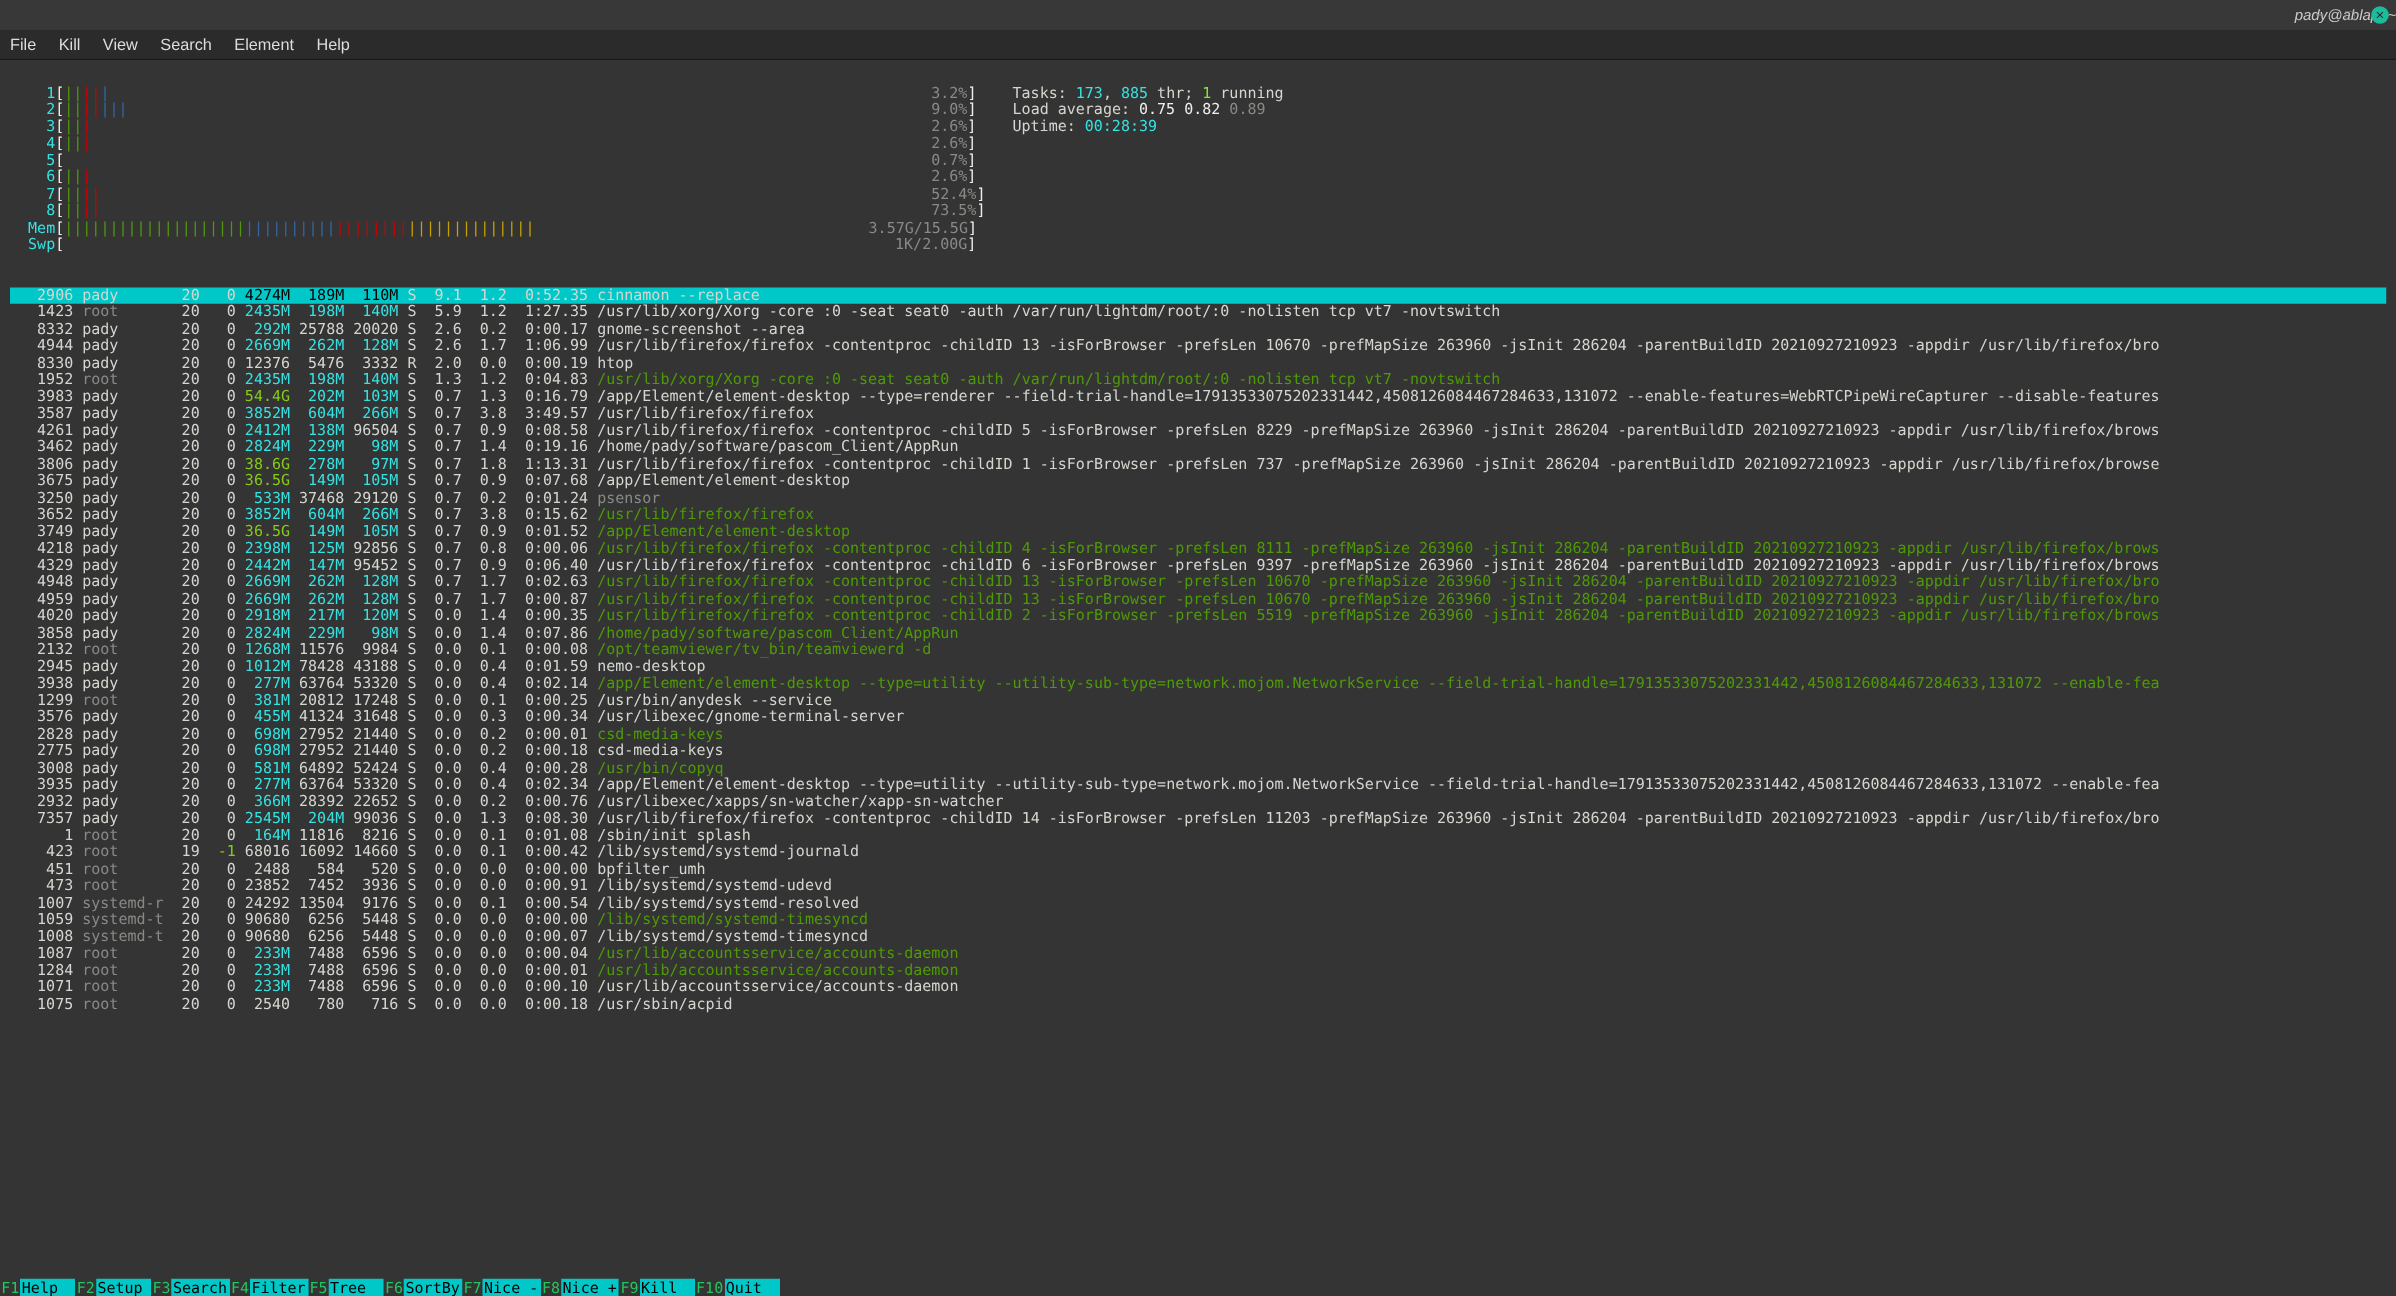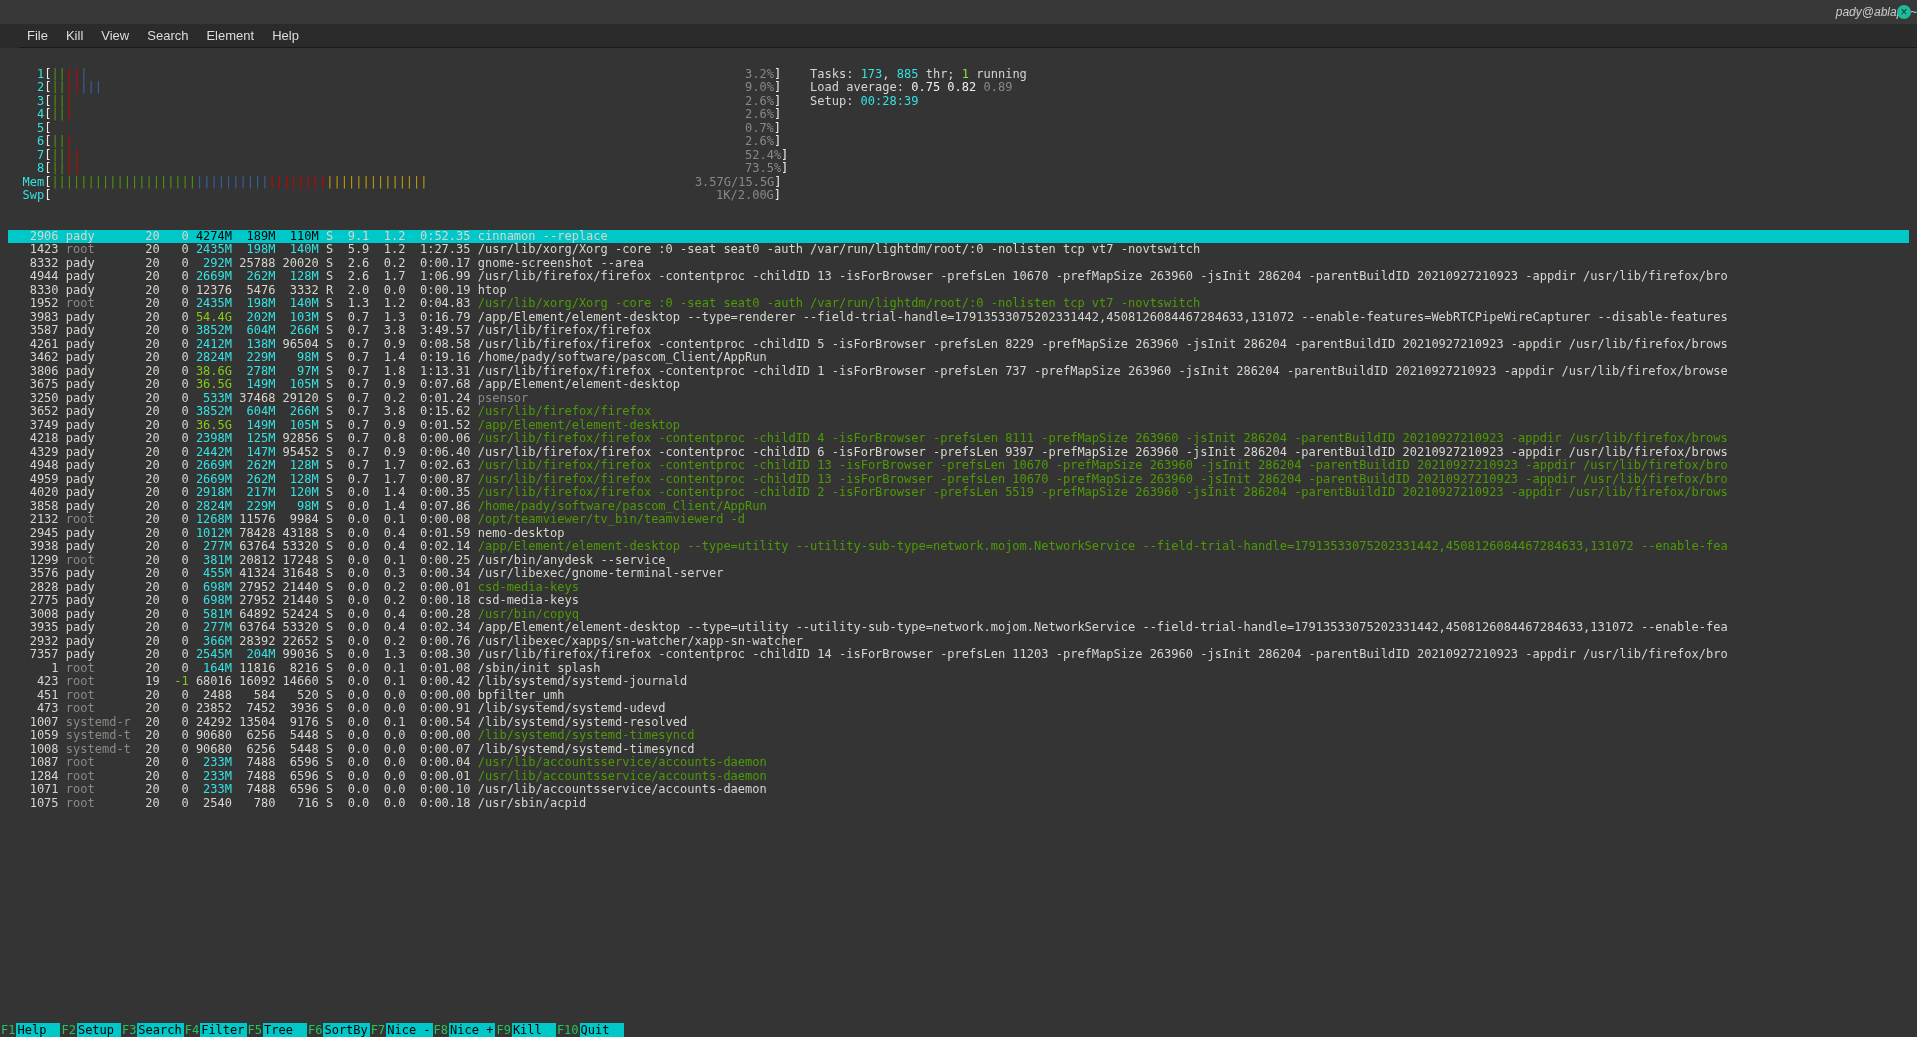--- a/index.html
+++ b/index.html
@@ -32,21 +32,20 @@
   height: 24px;
   background: #2b2b2b;
   display: flex;
   align-items: center;
   padding: 0 8px;
   gap: 18px;
   font-family: sans-serif;
   font-size: 13px;
   color: #ddd;
   border-bottom: 1px solid #1a1a1a;
-  margin-left: 19px;
 }
 .menubar span { cursor: default; }
 .term {
   flex: 1;
   background: #343434;
   padding: 6px 8px 0 8px;
   white-space: pre;
   line-height: 13.5px;
   letter-spacing: 0;
   overflow: hidden;
@@ -108,21 +107,21 @@
   <span>Kill</span>
   <span>View</span>
   <span>Search</span>
   <span>Element</span>
   <span>Help</span>
 </div>
 
 <div class="term">
 <div id="meters">  <span class="cyan">  1</span><span class="white">[</span><span class="bar-g">|</span><span class="bar-g">|</span><span class="bar-r">|</span><span class="bar-r">|</span><span class="bar-b">|</span>                                                                                           <span class="gray">3.2%</span><span class="white">]</span>    <span class="dimwhite">Tasks: </span><span class="cyan">173</span><span class="dimwhite">, </span><span class="cyan">885</span><span class="dimwhite"> thr; </span><span class="green">1</span><span class="dimwhite"> running</span>
   <span class="cyan">  2</span><span class="white">[</span><span class="bar-g">|</span><span class="bar-g">|</span><span class="bar-r">|</span><span class="bar-r">|</span><span class="bar-b">|</span><span class="bar-b">|</span><span class="bar-b">|</span>                                                                                         <span class="gray">9.0%</span><span class="white">]</span>    <span class="dimwhite">Load average: </span><span class="white">0.75 0.82</span> <span class="gray">0.89</span>
-  <span class="cyan">  3</span><span class="white">[</span><span class="bar-g">|</span><span class="bar-g">|</span><span class="bar-r">|</span>                                                                                             <span class="gray">2.6%</span><span class="white">]</span>    <span class="dimwhite">Setup: </span><span class="cyan">00:28:39</span>
+  <span class="cyan">  3</span><span class="white">[</span><span class="bar-g">|</span><span class="bar-g">|</span><span class="bar-r">|</span>                                                                                             <span class="gray">2.6%</span><span class="white">]</span>    <span class="dimwhite">Uptime: </span><span class="cyan">00:28:39</span>
   <span class="cyan">  4</span><span class="white">[</span><span class="bar-g">|</span><span class="bar-g">|</span><span class="bar-r">|</span>                                                                                             <span class="gray">2.6%</span><span class="white">]</span>
   <span class="cyan">  5</span><span class="white">[</span>                                                                                                <span class="gray">0.7%</span><span class="white">]</span>
   <span class="cyan">  6</span><span class="white">[</span><span class="bar-g">|</span><span class="bar-g">|</span><span class="bar-r">|</span>                                                                                             <span class="gray">2.6%</span><span class="white">]</span>
   <span class="cyan">  7</span><span class="white">[</span><span class="bar-g">|</span><span class="bar-g">|</span><span class="bar-r">|</span><span class="bar-r">|</span>                                                                                            <span class="gray">52.4%</span><span class="white">]</span>
   <span class="cyan">  8</span><span class="white">[</span><span class="bar-g">|</span><span class="bar-g">|</span><span class="bar-r">|</span><span class="bar-r">|</span>                                                                                            <span class="gray">73.5%</span><span class="white">]</span>
   <span class="cyan">Mem</span><span class="white">[</span><span class="bar-g">|</span><span class="bar-g">|</span><span class="bar-g">|</span><span class="bar-g">|</span><span class="bar-g">|</span><span class="bar-g">|</span><span class="bar-g">|</span><span class="bar-g">|</span><span class="bar-g">|</span><span class="bar-g">|</span><span class="bar-g">|</span><span class="bar-g">|</span><span class="bar-g">|</span><span class="bar-g">|</span><span class="bar-g">|</span><span class="bar-g">|</span><span class="bar-g">|</span><span class="bar-g">|</span><span class="bar-g">|</span><span class="bar-g">|</span><span class="bar-b">|</span><span class="bar-b">|</span><span class="bar-b">|</span><span class="bar-b">|</span><span class="bar-b">|</span><span class="bar-b">|</span><span class="bar-b">|</span><span class="bar-b">|</span><span class="bar-b">|</span><span class="bar-b">|</span><span class="bar-r">|</span><span class="bar-r">|</span><span class="bar-r">|</span><span class="bar-r">|</span><span class="bar-r">|</span><span class="bar-r">|</span><span class="bar-r">|</span><span class="bar-r">|</span><span class="bar-y">|</span><span class="bar-y">|</span><span class="bar-y">|</span><span class="bar-y">|</span><span class="bar-y">|</span><span class="bar-y">|</span><span class="bar-y">|</span><span class="bar-y">|</span><span class="bar-y">|</span><span class="bar-y">|</span><span class="bar-y">|</span><span class="bar-y">|</span><span class="bar-y">|</span><span class="bar-y">|</span>                                     <span class="gray">3.57G/15.5G</span><span class="white">]</span>
   <span class="cyan">Swp</span><span class="white">[</span>                                                                                            <span class="gray">1K/2.00G</span><span class="white">]</span>
 
 </div>
 <div id="rows"><span class="sel-row"><span class="dimwhite">   2906</span> <span class="dimwhite">pady     </span><span class="dimwhite">  20</span><span class="dimwhite">   0</span><span class="cyan"> 4274M</span><span class="cyan">  189M</span><span class="cyan">  110M</span> <span class="dimwhite">S</span> <span class="dimwhite"> 9.1</span> <span class="dimwhite"> 1.2</span> <span class="dimwhite"> 0:52.35</span> <span class="dimwhite">cinnamon --replace</span></span><span class="row"><span class="dimwhite">   1423</span> <span class="gray">root     </span><span class="dimwhite">  20</span><span class="dimwhite">   0</span><span class="cyan"> 2435M</span><span class="cyan">  198M</span><span class="cyan">  140M</span> <span class="dimwhite">S</span> <span class="dimwhite"> 5.9</span> <span class="dimwhite"> 1.2</span> <span class="dimwhite"> 1:27.35</span> <span class="dimwhite">/usr/lib/xorg/Xorg -core :0 -seat seat0 -auth /var/run/lightdm/root/:0 -nolisten tcp vt7 -novtswitch</span></span><span class="row"><span class="dimwhite">   8332</span> <span class="dimwhite">pady     </span><span class="dimwhite">  20</span><span class="dimwhite">   0</span><span class="cyan">  292M</span><span class="dimwhite"> 25788</span><span class="dimwhite"> 20020</span> <span class="dimwhite">S</span> <span class="dimwhite"> 2.6</span> <span class="dimwhite"> 0.2</span> <span class="dimwhite"> 0:00.17</span> <span class="dimwhite">gnome-screenshot --area</span></span><span class="row"><span class="dimwhite">   4944</span> <span class="dimwhite">pady     </span><span class="dimwhite">  20</span><span class="dimwhite">   0</span><span class="cyan"> 2669M</span><span class="cyan">  262M</span><span class="cyan">  128M</span> <span class="dimwhite">S</span> <span class="dimwhite"> 2.6</span> <span class="dimwhite"> 1.7</span> <span class="dimwhite"> 1:06.99</span> <span class="dimwhite">/usr/lib/firefox/firefox -contentproc -childID 13 -isForBrowser -prefsLen 10670 -prefMapSize 263960 -jsInit 286204 -parentBuildID 20210927210923 -appdir /usr/lib/firefox/bro</span></span><span class="row"><span class="dimwhite">   8330</span> <span class="dimwhite">pady     </span><span class="dimwhite">  20</span><span class="dimwhite">   0</span><span class="dimwhite"> 12376</span><span class="dimwhite">  5476</span><span class="dimwhite">  3332</span> <span class="dimwhite">R</span> <span class="dimwhite"> 2.0</span> <span class="dimwhite"> 0.0</span> <span class="dimwhite"> 0:00.19</span> <span class="dimwhite">htop</span></span><span class="row"><span class="dimwhite">   1952</span> <span class="gray">root     </span><span class="dimwhite">  20</span><span class="dimwhite">   0</span><span class="cyan"> 2435M</span><span class="cyan">  198M</span><span class="cyan">  140M</span> <span class="dimwhite">S</span> <span class="dimwhite"> 1.3</span> <span class="dimwhite"> 1.2</span> <span class="dimwhite"> 0:04.83</span> <span class="darkgreen">/usr/lib/xorg/Xorg -core :0 -seat seat0 -auth /var/run/lightdm/root/:0 -nolisten tcp vt7 -novtswitch</span></span><span class="row"><span class="dimwhite">   3983</span> <span class="dimwhite">pady     </span><span class="dimwhite">  20</span><span class="dimwhite">   0</span><span class="red"> 54.4G</span><span class="cyan">  202M</span><span class="cyan">  103M</span> <span class="dimwhite">S</span> <span class="dimwhite"> 0.7</span> <span class="dimwhite"> 1.3</span> <span class="dimwhite"> 0:16.79</span> <span class="dimwhite">/app/Element/element-desktop --type=renderer --field-trial-handle=17913533075202331442,4508126084467284633,131072 --enable-features=WebRTCPipeWireCapturer --disable-features</span></span><span class="row"><span class="dimwhite">   3587</span> <span class="dimwhite">pady     </span><span class="dimwhite">  20</span><span class="dimwhite">   0</span><span class="cyan"> 3852M</span><span class="cyan">  604M</span><span class="cyan">  266M</span> <span class="dimwhite">S</span> <span class="dimwhite"> 0.7</span> <span class="dimwhite"> 3.8</span> <span class="dimwhite"> 3:49.57</span> <span class="dimwhite">/usr/lib/firefox/firefox</span></span><span class="row"><span class="dimwhite">   4261</span> <span class="dimwhite">pady     </span><span class="dimwhite">  20</span><span class="dimwhite">   0</span><span class="cyan"> 2412M</span><span class="cyan">  138M</span><span class="dimwhite"> 96504</span> <span class="dimwhite">S</span> <span class="dimwhite"> 0.7</span> <span class="dimwhite"> 0.9</span> <span class="dimwhite"> 0:08.58</span> <span class="dimwhite">/usr/lib/firefox/firefox -contentproc -childID 5 -isForBrowser -prefsLen 8229 -prefMapSize 263960 -jsInit 286204 -parentBuildID 20210927210923 -appdir /usr/lib/firefox/brows</span></span><span class="row"><span class="dimwhite">   3462</span> <span class="dimwhite">pady     </span><span class="dimwhite">  20</span><span class="dimwhite">   0</span><span class="cyan"> 2824M</span><span class="cyan">  229M</span><span class="cyan">   98M</span> <span class="dimwhite">S</span> <span class="dimwhite"> 0.7</span> <span class="dimwhite"> 1.4</span> <span class="dimwhite"> 0:19.16</span> <span class="dimwhite">/home/pady/software/pascom_Client/AppRun</span></span><span class="row"><span class="dimwhite">   3806</span> <span class="dimwhite">pady     </span><span class="dimwhite">  20</span><span class="dimwhite">   0</span><span class="red"> 38.6G</span><span class="cyan">  278M</span><span class="cyan">   97M</span> <span class="dimwhite">S</span> <span class="dimwhite"> 0.7</span> <span class="dimwhite"> 1.8</span> <span class="dimwhite"> 1:13.31</span> <span class="dimwhite">/usr/lib/firefox/firefox -contentproc -childID 1 -isForBrowser -prefsLen 737 -prefMapSize 263960 -jsInit 286204 -parentBuildID 20210927210923 -appdir /usr/lib/firefox/browse</span></span><span class="row"><span class="dimwhite">   3675</span> <span class="dimwhite">pady     </span><span class="dimwhite">  20</span><span class="dimwhite">   0</span><span class="red"> 36.5G</span><span class="cyan">  149M</span><span class="cyan">  105M</span> <span class="dimwhite">S</span> <span class="dimwhite"> 0.7</span> <span class="dimwhite"> 0.9</span> <span class="dimwhite"> 0:07.68</span> <span class="dimwhite">/app/Element/element-desktop</span></span><span class="row"><span class="dimwhite">   3250</span> <span class="dimwhite">pady     </span><span class="dimwhite">  20</span><span class="dimwhite">   0</span><span class="cyan">  533M</span><span class="dimwhite"> 37468</span><span class="dimwhite"> 29120</span> <span class="dimwhite">S</span> <span class="dimwhite"> 0.7</span> <span class="dimwhite"> 0.2</span> <span class="dimwhite"> 0:01.24</span> <span class="gray">psensor</span></span><span class="row"><span class="dimwhite">   3652</span> <span class="dimwhite">pady     </span><span class="dimwhite">  20</span><span class="dimwhite">   0</span><span class="cyan"> 3852M</span><span class="cyan">  604M</span><span class="cyan">  266M</span> <span class="dimwhite">S</span> <span class="dimwhite"> 0.7</span> <span class="dimwhite"> 3.8</span> <span class="dimwhite"> 0:15.62</span> <span class="darkgreen">/usr/lib/firefox/firefox</span></span><span class="row"><span class="dimwhite">   3749</span> <span class="dimwhite">pady     </span><span class="dimwhite">  20</span><span class="dimwhite">   0</span><span class="red"> 36.5G</span><span class="cyan">  149M</span><span class="cyan">  105M</span> <span class="dimwhite">S</span> <span class="dimwhite"> 0.7</span> <span class="dimwhite"> 0.9</span> <span class="dimwhite"> 0:01.52</span> <span class="darkgreen">/app/Element/element-desktop</span></span><span class="row"><span class="dimwhite">   4218</span> <span class="dimwhite">pady     </span><span class="dimwhite">  20</span><span class="dimwhite">   0</span><span class="cyan"> 2398M</span><span class="cyan">  125M</span><span class="dimwhite"> 92856</span> <span class="dimwhite">S</span> <span class="dimwhite"> 0.7</span> <span class="dimwhite"> 0.8</span> <span class="dimwhite"> 0:00.06</span> <span class="darkgreen">/usr/lib/firefox/firefox -contentproc -childID 4 -isForBrowser -prefsLen 8111 -prefMapSize 263960 -jsInit 286204 -parentBuildID 20210927210923 -appdir /usr/lib/firefox/brows</span></span><span class="row"><span class="dimwhite">   4329</span> <span class="dimwhite">pady     </span><span class="dimwhite">  20</span><span class="dimwhite">   0</span><span class="cyan"> 2442M</span><span class="cyan">  147M</span><span class="dimwhite"> 95452</span> <span class="dimwhite">S</span> <span class="dimwhite"> 0.7</span> <span class="dimwhite"> 0.9</span> <span class="dimwhite"> 0:06.40</span> <span class="dimwhite">/usr/lib/firefox/firefox -contentproc -childID 6 -isForBrowser -prefsLen 9397 -prefMapSize 263960 -jsInit 286204 -parentBuildID 20210927210923 -appdir /usr/lib/firefox/brows</span></span><span class="row"><span class="dimwhite">   4948</span> <span class="dimwhite">pady     </span><span class="dimwhite">  20</span><span class="dimwhite">   0</span><span class="cyan"> 2669M</span><span class="cyan">  262M</span><span class="cyan">  128M</span> <span class="dimwhite">S</span> <span class="dimwhite"> 0.7</span> <span class="dimwhite"> 1.7</span> <span class="dimwhite"> 0:02.63</span> <span class="darkgreen">/usr/lib/firefox/firefox -contentproc -childID 13 -isForBrowser -prefsLen 10670 -prefMapSize 263960 -jsInit 286204 -parentBuildID 20210927210923 -appdir /usr/lib/firefox/bro</span></span><span class="row"><span class="dimwhite">   4959</span> <span class="dimwhite">pady     </span><span class="dimwhite">  20</span><span class="dimwhite">   0</span><span class="cyan"> 2669M</span><span class="cyan">  262M</span><span class="cyan">  128M</span> <span class="dimwhite">S</span> <span class="dimwhite"> 0.7</span> <span class="dimwhite"> 1.7</span> <span class="dimwhite"> 0:00.87</span> <span class="darkgreen">/usr/lib/firefox/firefox -contentproc -childID 13 -isForBrowser -prefsLen 10670 -prefMapSize 263960 -jsInit 286204 -parentBuildID 20210927210923 -appdir /usr/lib/firefox/bro</span></span><span class="row"><span class="dimwhite">   4020</span> <span class="dimwhite">pady     </span><span class="dimwhite">  20</span><span class="dimwhite">   0</span><span class="cyan"> 2918M</span><span class="cyan">  217M</span><span class="cyan">  120M</span> <span class="dimwhite">S</span> <span class="dimwhite"> 0.0</span> <span class="dimwhite"> 1.4</span> <span class="dimwhite"> 0:00.35</span> <span class="darkgreen">/usr/lib/firefox/firefox -contentproc -childID 2 -isForBrowser -prefsLen 5519 -prefMapSize 263960 -jsInit 286204 -parentBuildID 20210927210923 -appdir /usr/lib/firefox/brows</span></span><span class="row"><span class="dimwhite">   3858</span> <span class="dimwhite">pady     </span><span class="dimwhite">  20</span><span class="dimwhite">   0</span><span class="cyan"> 2824M</span><span class="cyan">  229M</span><span class="cyan">   98M</span> <span class="dimwhite">S</span> <span class="dimwhite"> 0.0</span> <span class="dimwhite"> 1.4</span> <span class="dimwhite"> 0:07.86</span> <span class="darkgreen">/home/pady/software/pascom_Client/AppRun</span></span><span class="row"><span class="dimwhite">   2132</span> <span class="gray">root     </span><span class="dimwhite">  20</span><span class="dimwhite">   0</span><span class="cyan"> 1268M</span><span class="dimwhite"> 11576</span><span class="dimwhite">  9984</span> <span class="dimwhite">S</span> <span class="dimwhite"> 0.0</span> <span class="dimwhite"> 0.1</span> <span class="dimwhite"> 0:00.08</span> <span class="darkgreen">/opt/teamviewer/tv_bin/teamviewerd -d</span></span><span class="row"><span class="dimwhite">   2945</span> <span class="dimwhite">pady     </span><span class="dimwhite">  20</span><span class="dimwhite">   0</span><span class="cyan"> 1012M</span><span class="dimwhite"> 78428</span><span class="dimwhite"> 43188</span> <span class="dimwhite">S</span> <span class="dimwhite"> 0.0</span> <span class="dimwhite"> 0.4</span> <span class="dimwhite"> 0:01.59</span> <span class="dimwhite">nemo-desktop</span></span><span class="row"><span class="dimwhite">   3938</span> <span class="dimwhite">pady     </span><span class="dimwhite">  20</span><span class="dimwhite">   0</span><span class="cyan">  277M</span><span class="dimwhite"> 63764</span><span class="dimwhite"> 53320</span> <span class="dimwhite">S</span> <span class="dimwhite"> 0.0</span> <span class="dimwhite"> 0.4</span> <span class="dimwhite"> 0:02.14</span> <span class="darkgreen">/app/Element/element-desktop --type=utility --utility-sub-type=network.mojom.NetworkService --field-trial-handle=17913533075202331442,4508126084467284633,131072 --enable-fea</span></span><span class="row"><span class="dimwhite">   1299</span> <span class="gray">root     </span><span class="dimwhite">  20</span><span class="dimwhite">   0</span><span class="cyan">  381M</span><span class="dimwhite"> 20812</span><span class="dimwhite"> 17248</span> <span class="dimwhite">S</span> <span class="dimwhite"> 0.0</span> <span class="dimwhite"> 0.1</span> <span class="dimwhite"> 0:00.25</span> <span class="dimwhite">/usr/bin/anydesk --service</span></span><span class="row"><span class="dimwhite">   3576</span> <span class="dimwhite">pady     </span><span class="dimwhite">  20</span><span class="dimwhite">   0</span><span class="cyan">  455M</span><span class="dimwhite"> 41324</span><span class="dimwhite"> 31648</span> <span class="dimwhite">S</span> <span class="dimwhite"> 0.0</span> <span class="dimwhite"> 0.3</span> <span class="dimwhite"> 0:00.34</span> <span class="dimwhite">/usr/libexec/gnome-terminal-server</span></span><span class="row"><span class="dimwhite">   2828</span> <span class="dimwhite">pady     </span><span class="dimwhite">  20</span><span class="dimwhite">   0</span><span class="cyan">  698M</span><span class="dimwhite"> 27952</span><span class="dimwhite"> 21440</span> <span class="dimwhite">S</span> <span class="dimwhite"> 0.0</span> <span class="dimwhite"> 0.2</span> <span class="dimwhite"> 0:00.01</span> <span class="darkgreen">csd-media-keys</span></span><span class="row"><span class="dimwhite">   2775</span> <span class="dimwhite">pady     </span><span class="dimwhite">  20</span><span class="dimwhite">   0</span><span class="cyan">  698M</span><span class="dimwhite"> 27952</span><span class="dimwhite"> 21440</span> <span class="dimwhite">S</span> <span class="dimwhite"> 0.0</span> <span class="dimwhite"> 0.2</span> <span class="dimwhite"> 0:00.18</span> <span class="dimwhite">csd-media-keys</span></span><span class="row"><span class="dimwhite">   3008</span> <span class="dimwhite">pady     </span><span class="dimwhite">  20</span><span class="dimwhite">   0</span><span class="cyan">  581M</span><span class="dimwhite"> 64892</span><span class="dimwhite"> 52424</span> <span class="dimwhite">S</span> <span class="dimwhite"> 0.0</span> <span class="dimwhite"> 0.4</span> <span class="dimwhite"> 0:00.28</span> <span class="darkgreen">/usr/bin/copyq</span></span><span class="row"><span class="dimwhite">   3935</span> <span class="dimwhite">pady     </span><span class="dimwhite">  20</span><span class="dimwhite">   0</span><span class="cyan">  277M</span><span class="dimwhite"> 63764</span><span class="dimwhite"> 53320</span> <span class="dimwhite">S</span> <span class="dimwhite"> 0.0</span> <span class="dimwhite"> 0.4</span> <span class="dimwhite"> 0:02.34</span> <span class="dimwhite">/app/Element/element-desktop --type=utility --utility-sub-type=network.mojom.NetworkService --field-trial-handle=17913533075202331442,4508126084467284633,131072 --enable-fea</span></span><span class="row"><span class="dimwhite">   2932</span> <span class="dimwhite">pady     </span><span class="dimwhite">  20</span><span class="dimwhite">   0</span><span class="cyan">  366M</span><span class="dimwhite"> 28392</span><span class="dimwhite"> 22652</span> <span class="dimwhite">S</span> <span class="dimwhite"> 0.0</span> <span class="dimwhite"> 0.2</span> <span class="dimwhite"> 0:00.76</span> <span class="dimwhite">/usr/libexec/xapps/sn-watcher/xapp-sn-watcher</span></span><span class="row"><span class="dimwhite">   7357</span> <span class="dimwhite">pady     </span><span class="dimwhite">  20</span><span class="dimwhite">   0</span><span class="cyan"> 2545M</span><span class="cyan">  204M</span><span class="dimwhite"> 99036</span> <span class="dimwhite">S</span> <span class="dimwhite"> 0.0</span> <span class="dimwhite"> 1.3</span> <span class="dimwhite"> 0:08.30</span> <span class="dimwhite">/usr/lib/firefox/firefox -contentproc -childID 14 -isForBrowser -prefsLen 11203 -prefMapSize 263960 -jsInit 286204 -parentBuildID 20210927210923 -appdir /usr/lib/firefox/bro</span></span><span class="row"><span class="dimwhite">      1</span> <span class="gray">root     </span><span class="dimwhite">  20</span><span class="dimwhite">   0</span><span class="cyan">  164M</span><span class="dimwhite"> 11816</span><span class="dimwhite">  8216</span> <span class="dimwhite">S</span> <span class="dimwhite"> 0.0</span> <span class="dimwhite"> 0.1</span> <span class="dimwhite"> 0:01.08</span> <span class="dimwhite">/sbin/init splash</span></span><span class="row"><span class="dimwhite">    423</span> <span class="gray">root     </span><span class="dimwhite">  19</span><span class="red">  -1</span><span class="dimwhite"> 68016</span><span class="dimwhite"> 16092</span><span class="dimwhite"> 14660</span> <span class="dimwhite">S</span> <span class="dimwhite"> 0.0</span> <span class="dimwhite"> 0.1</span> <span class="dimwhite"> 0:00.42</span> <span class="dimwhite">/lib/systemd/systemd-journald</span></span><span class="row"><span class="dimwhite">    451</span> <span class="gray">root     </span><span class="dimwhite">  20</span><span class="dimwhite">   0</span><span class="dimwhite">  2488</span><span class="dimwhite">   584</span><span class="dimwhite">   520</span> <span class="dimwhite">S</span> <span class="dimwhite"> 0.0</span> <span class="dimwhite"> 0.0</span> <span class="dimwhite"> 0:00.00</span> <span class="dimwhite">bpfilter_umh</span></span><span class="row"><span class="dimwhite">    473</span> <span class="gray">root     </span><span class="dimwhite">  20</span><span class="dimwhite">   0</span><span class="dimwhite"> 23852</span><span class="dimwhite">  7452</span><span class="dimwhite">  3936</span> <span class="dimwhite">S</span> <span class="dimwhite"> 0.0</span> <span class="dimwhite"> 0.0</span> <span class="dimwhite"> 0:00.91</span> <span class="dimwhite">/lib/systemd/systemd-udevd</span></span><span class="row"><span class="dimwhite">   1007</span> <span class="gray">systemd-r</span><span class="dimwhite">  20</span><span class="dimwhite">   0</span><span class="dimwhite"> 24292</span><span class="dimwhite"> 13504</span><span class="dimwhite">  9176</span> <span class="dimwhite">S</span> <span class="dimwhite"> 0.0</span> <span class="dimwhite"> 0.1</span> <span class="dimwhite"> 0:00.54</span> <span class="dimwhite">/lib/systemd/systemd-resolved</span></span><span class="row"><span class="dimwhite">   1059</span> <span class="gray">systemd-t</span><span class="dimwhite">  20</span><span class="dimwhite">   0</span><span class="dimwhite"> 90680</span><span class="dimwhite">  6256</span><span class="dimwhite">  5448</span> <span class="dimwhite">S</span> <span class="dimwhite"> 0.0</span> <span class="dimwhite"> 0.0</span> <span class="dimwhite"> 0:00.00</span> <span class="darkgreen">/lib/systemd/systemd-timesyncd</span></span><span class="row"><span class="dimwhite">   1008</span> <span class="gray">systemd-t</span><span class="dimwhite">  20</span><span class="dimwhite">   0</span><span class="dimwhite"> 90680</span><span class="dimwhite">  6256</span><span class="dimwhite">  5448</span> <span class="dimwhite">S</span> <span class="dimwhite"> 0.0</span> <span class="dimwhite"> 0.0</span> <span class="dimwhite"> 0:00.07</span> <span class="dimwhite">/lib/systemd/systemd-timesyncd</span></span><span class="row"><span class="dimwhite">   1087</span> <span class="gray">root     </span><span class="dimwhite">  20</span><span class="dimwhite">   0</span><span class="cyan">  233M</span><span class="dimwhite">  7488</span><span class="dimwhite">  6596</span> <span class="dimwhite">S</span> <span class="dimwhite"> 0.0</span> <span class="dimwhite"> 0.0</span> <span class="dimwhite"> 0:00.04</span> <span class="darkgreen">/usr/lib/accountsservice/accounts-daemon</span></span><span class="row"><span class="dimwhite">   1284</span> <span class="gray">root     </span><span class="dimwhite">  20</span><span class="dimwhite">   0</span><span class="cyan">  233M</span><span class="dimwhite">  7488</span><span class="dimwhite">  6596</span> <span class="dimwhite">S</span> <span class="dimwhite"> 0.0</span> <span class="dimwhite"> 0.0</span> <span class="dimwhite"> 0:00.01</span> <span class="darkgreen">/usr/lib/accountsservice/accounts-daemon</span></span><span class="row"><span class="dimwhite">   1071</span> <span class="gray">root     </span><span class="dimwhite">  20</span><span class="dimwhite">   0</span><span class="cyan">  233M</span><span class="dimwhite">  7488</span><span class="dimwhite">  6596</span> <span class="dimwhite">S</span> <span class="dimwhite"> 0.0</span> <span class="dimwhite"> 0.0</span> <span class="dimwhite"> 0:00.10</span> <span class="dimwhite">/usr/lib/accountsservice/accounts-daemon</span></span><span class="row"><span class="dimwhite">   1075</span> <span class="gray">root     </span><span class="dimwhite">  20</span><span class="dimwhite">   0</span><span class="dimwhite">  2540</span><span class="dimwhite">   780</span><span class="dimwhite">   716</span> <span class="dimwhite">S</span> <span class="dimwhite"> 0.0</span> <span class="dimwhite"> 0.0</span> <span class="dimwhite"> 0:00.18</span> <span class="dimwhite">/usr/sbin/acpid</span></span></div>

